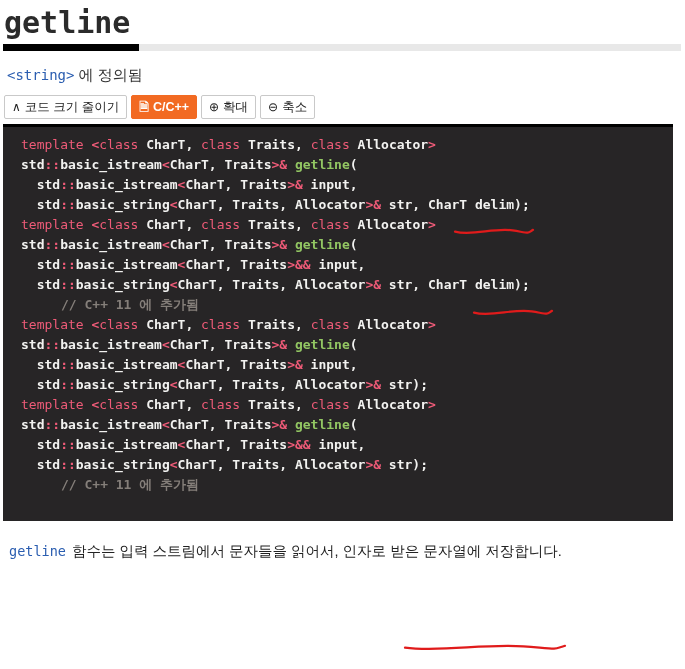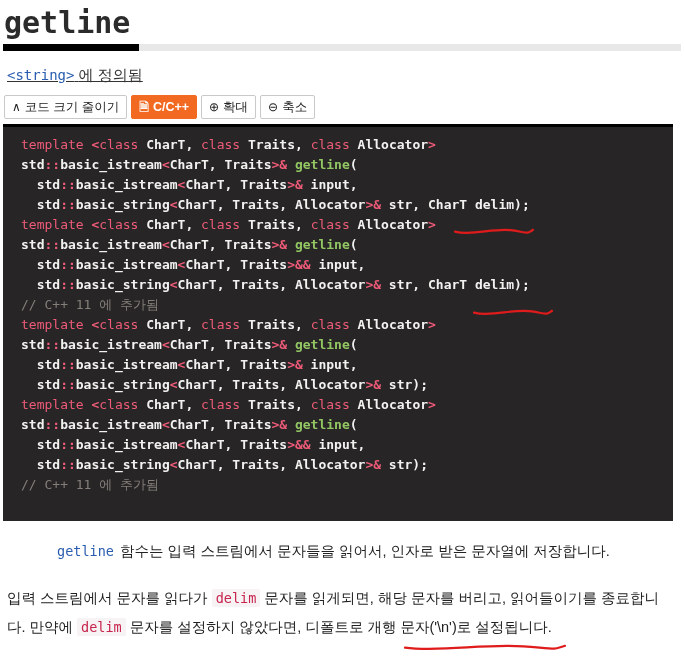--- a/index.html
+++ b/index.html
@@ -40,21 +40,20 @@
     width: 136px;
     height: 7px;
     background: #000000;
   }
 
   .defined-in {
     padding: 14px 0 0 7px;
     font-size: 15px;
     line-height: 20px;
     color: #333333;
-    text-decoration: underline;
   }
   .defined-in .hdrname {
     font-family: "DejaVu Sans Mono", "Liberation Mono", monospace;
     font-size: 14px;
     color: #2a5db0;
   }
 
   
   .code-toolbar {
     display: flex;
@@ -108,38 +107,38 @@
     line-height: 20px;
     color: #f2f2f0;
     font-weight: bold;
     white-space: pre;
     position: relative;
   }
   .tok-kw   { color: #ef5b78; font-weight: normal; }
   .tok-op   { color: #ef5b78; font-weight: bold; }
   .tok-fn   { color: #93c763; font-weight: bold; }
   .tok-pl   { color: #f2f2f0; font-weight: bold; }
-  .tok-cm   { color: #857f7a; font-weight: normal; }
+  .tok-cm   { color: #857f7a; font-weight: bold; margin-left: 40px; }
 
   
   .annot {
     position: absolute;
     pointer-events: none;
   }
   .annot svg { display: block; overflow: visible; }
 
   
   .body-text {
     padding: 0 10px 0 7px;
     font-size: 14.5px;
     line-height: 29px;
     color: #222222;
   }
   .body-text p { margin: 18px 0 0 0; }
-  .body-text p:first-child { margin-top: 16px; margin-left: 48px; }
+  .body-text p:first-child { margin-top: 16px; }
   code.inline-blue {
     font-family: "DejaVu Sans Mono", "Liberation Mono", monospace;
     font-size: 13.5px;
     color: #2a5db0;
     background: transparent;
     padding: 0 2px;
   }
   code.inline-red {
     font-family: "DejaVu Sans Mono", "Liberation Mono", monospace;
     font-size: 13.5px;
@@ -201,23 +200,20 @@
 <span><span class="tok-kw">template </span><span class="tok-op">&lt;</span><span class="tok-kw">class </span><span class="tok-pl">CharT, </span><span class="tok-kw">class </span><span class="tok-pl">Traits, </span><span class="tok-kw">class </span><span class="tok-pl">Allocator</span><span class="tok-op">&gt;</span></span>
 <span><span class="tok-pl">std</span><span class="tok-op">::</span><span class="tok-pl">basic_istream</span><span class="tok-op">&lt;</span><span class="tok-pl">CharT, Traits</span><span class="tok-op">&gt;&amp;</span><span class="tok-pl"> </span><span class="tok-fn">getline</span><span class="tok-pl">(</span></span>
 <span><span class="tok-pl">  std</span><span class="tok-op">::</span><span class="tok-pl">basic_istream</span><span class="tok-op">&lt;</span><span class="tok-pl">CharT, Traits</span><span class="tok-op">&gt;&amp;&amp;</span><span class="tok-pl"> input,</span></span>
 <span><span class="tok-pl">  std</span><span class="tok-op">::</span><span class="tok-pl">basic_string</span><span class="tok-op">&lt;</span><span class="tok-pl">CharT, Traits, Allocator</span><span class="tok-op">&gt;&amp;</span><span class="tok-pl"> str);</span></span>
 <span><span class="tok-cm">// C++ 11 에 추가됨</span></span></pre>
 </div>
 
 <div class="body-text">
   <p>
     <code class="inline-blue">getline</code><span> 함수는 입력 스트림에서 문자들을 읽어서, 인자로 받은 문자열에 저장합니다.</span>
-  </p>
-  <p class="para-wrap">
-    <span>입력 스트림에서 문자를 읽다가 </span><code class="inline-red">delim</code><span> 문자를 읽게되면, 해당 문자를 버리고, 읽어들이기를 종료합니다. 만약에 </span><code class="inline-red">delim</code><span> 문자를 설정하지 않았다면, 디폴트로 개행 문자('\n')로 설정됩니다.</span>
   </p>
 </div>
 
 <div id="annot-layer" style="position:absolute; left:0; top:0; width:685px; height:669px; pointer-events:none;">
     <div class="annot" style="left: 455px; top: 225px;">
       <svg width="78" height="12">
         <path d="M 0 6.6000000000000005 C 17.16 11.399999999999999, 39 2.4000000000000004, 57.72 5.4 S 71.76 8.64, 78 4.800000000000001" stroke="#e01b1b" stroke-width="2.2" fill="none" stroke-linecap="round"></path>
       </svg>
     </div>
     <div class="annot" style="left: 474px; top: 306px;">

